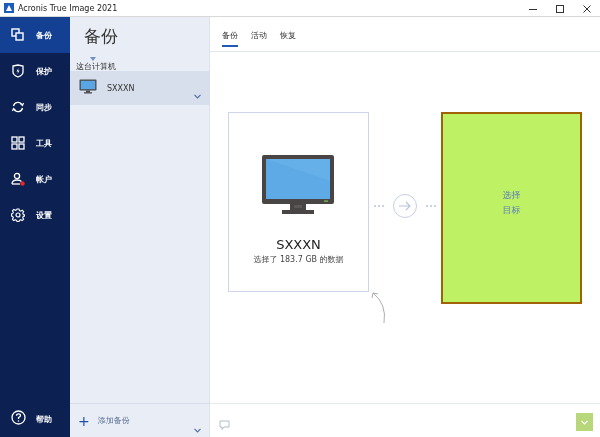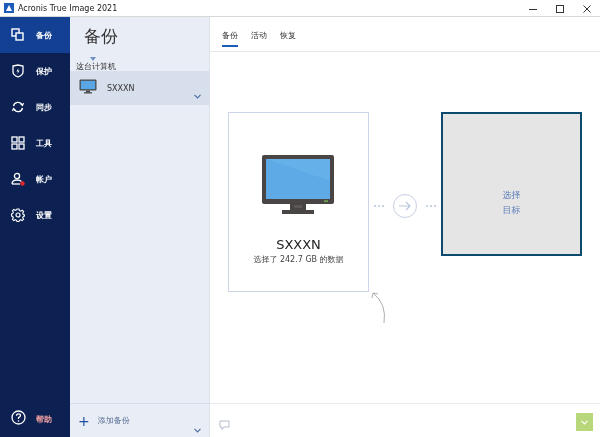--- a/index.html
+++ b/index.html
@@ -11,21 +11,21 @@
   .titlebar .logo::after { content: ""; position: absolute; left: 2px; top: 2px; border-left: 3px solid transparent; border-right: 3px solid transparent; border-bottom: 6px solid #fff; }
   .titlebar .title { font-size: 8px; margin-left: 4px; color: #222; }
   .win-btns { position: absolute; right: 0; top: 0; height: 17px; display: flex; }
   .win-btn { width: 27px; height: 17px; display: flex; align-items: center; justify-content: center; font-size: 9px; color: #333; }
 
   .sidebar { position: absolute; left: 0; top: 17px; width: 70px; height: 420px; background: #0c2151; }
   .nav-item { height: 36px; display: flex; align-items: center; padding-left: 11px; color: #fff; cursor: pointer; }
   .nav-item.active { background: #134092; }
   .nav-item .icon { width: 14px; height: 14px; display: flex; align-items: center; justify-content: center; }
   .nav-item .label { font-size: 8px; font-weight: bold; margin-left: 11px; }
-  .nav-help { position: absolute; bottom: 0; left: 0; width: 70px; height: 36px; display: flex; align-items: center; padding-left: 11px; color: #fca5a5; }
+  .nav-help { position: absolute; bottom: 0; left: 0; width: 70px; height: 36px; display: flex; align-items: center; padding-left: 11px; color: #ffffff; }
 
   .panel { position: absolute; left: 70px; top: 17px; width: 140px; height: 420px; background: #e9edf5; border-right: 1px solid #dde2ea; }
   .panel-title { font-size: 17px; color: #333; position: absolute; left: 14px; top: 8px; }
   .panel-section { position: absolute; left: 6px; top: 40px; font-size: 8px; color: #333; display: flex; align-items: center; flex-direction: column; }
   .panel-section .tri { width: 0; height: 0; border-left: 3px solid transparent; border-right: 3px solid transparent; border-top: 4px solid #6f8fc6; margin-right: 6px; }
   .source-item { position: absolute; left: 0; top: 54px; width: 140px; height: 34px; background: #d7dfec; display: flex; align-items: center; }
   .source-item .mon { margin-left: 9px; }
   .source-item .name { font-size: 8px; margin-left: 10px; color: #333; }
   .source-item .chev { position: absolute; right: 9px; top: 13px; }
   .panel-footer { position: absolute; left: 0; bottom: 0; width: 140px; height: 34px; border-top: 1px solid #d7dde8; display: flex; align-items: center; }
@@ -41,21 +41,21 @@
   .src-card { position: absolute; left: 18px; top: 95px; width: 141px; height: 180px; border: 1px solid #ccd5ea; background: #fff; }
   .src-card .monitor { position: absolute; left: 33px; top: 42px; }
   .src-card .cname { position: absolute; left: 0; width: 100%; top: 124px; text-align: center; font-size: 13px; color: #222; }
   .src-card .cdesc { position: absolute; left: 0; width: 100%; top: 141px; text-align: center; font-size: 8px; color: #444; }
 
   .connector { position: absolute; left: 164px; top: 176px; width: 62px; height: 26px; display: flex; align-items: center; justify-content: space-between; }
   .dots { display: flex; gap: 2px; }
   .dots span { width: 2px; height: 2px; background: #b8c4dc; border-radius: 50%; display: block; }
   .arrow-circle { width: 24px; height: 24px; border: 1px solid #c6cfe3; border-radius: 50%; display: flex; align-items: center; justify-content: center; }
 
-  .dst-card { position: absolute; left: 231px; top: 95px; width: 141px; height: 144px; border: 2px solid #0c4a6e; background: #e5e5e5; cursor: pointer; }
+  .dst-card { position: absolute; left: 231px; top: 95px; width: 141px; height: 192px; border: 2px solid #a16207; background: #bef264; cursor: pointer; }
   .dst-card .txt { position: absolute; top: 74px; width: 100%; text-align: center; font-size: 9px; color: #5f7fb9; line-height: 15px; }
 
   .hint-arrow { position: absolute; left: 160px; top: 273px; }
   .hint { position: absolute; left: 0; width: 390px; top: 309px; text-align: center; font-size: 7px; color: #777; padding-left: 30px; }
 
   .main-footer { position: absolute; left: 0; bottom: 0; width: 390px; height: 34px; border-top: 1px solid #e6e9ef; }
   .chat-icon { position: absolute; left: 9px; top: 12px; }
   .backup-btn { position: absolute; left: 292px; top: 9px; width: 73px; height: 18px; background: #b7d77a; color: #fff; font-size: 8px; display: flex; align-items: center; justify-content: center; margin-top: 24px; }
   .backup-dd { position: absolute; left: 366px; top: 9px; width: 17px; height: 18px; background: #b7d77a; display: flex; align-items: center; justify-content: center; }
 </style>
@@ -203,21 +203,21 @@
         <rect x="0" y="0" width="72" height="49" rx="2" fill="#4a4545"></rect>
         <rect x="4" y="4" width="64" height="40" fill="#5eaae6"></rect>
         <path d="M4 4 L68 4 L68 26 Z" fill="#6cb6ec" opacity="0.5"></path>
         <rect x="62" y="45.5" width="4" height="1.2" fill="#7acb4e"></rect>
         <rect x="28" y="49" width="16" height="6" fill="#4a4545"></rect>
         <rect x="32" y="50" width="8" height="3" fill="#5c5757"></rect>
         <rect x="20" y="55" width="32" height="4" fill="#4a4545"></rect>
       </svg>
     </div>
     <div class="cname">SXXXN</div>
-    <div class="cdesc">选择了 242.7 GB 的数据</div>
+    <div class="cdesc">选择了 183.7 GB 的数据</div>
   </div>
 
   <div class="connector">
     <div class="dots">
         <span></span>
         <span></span>
         <span></span>
       </div>
     <div class="arrow-circle">
       <svg width="14" height="10" viewBox="0 0 14 10">

